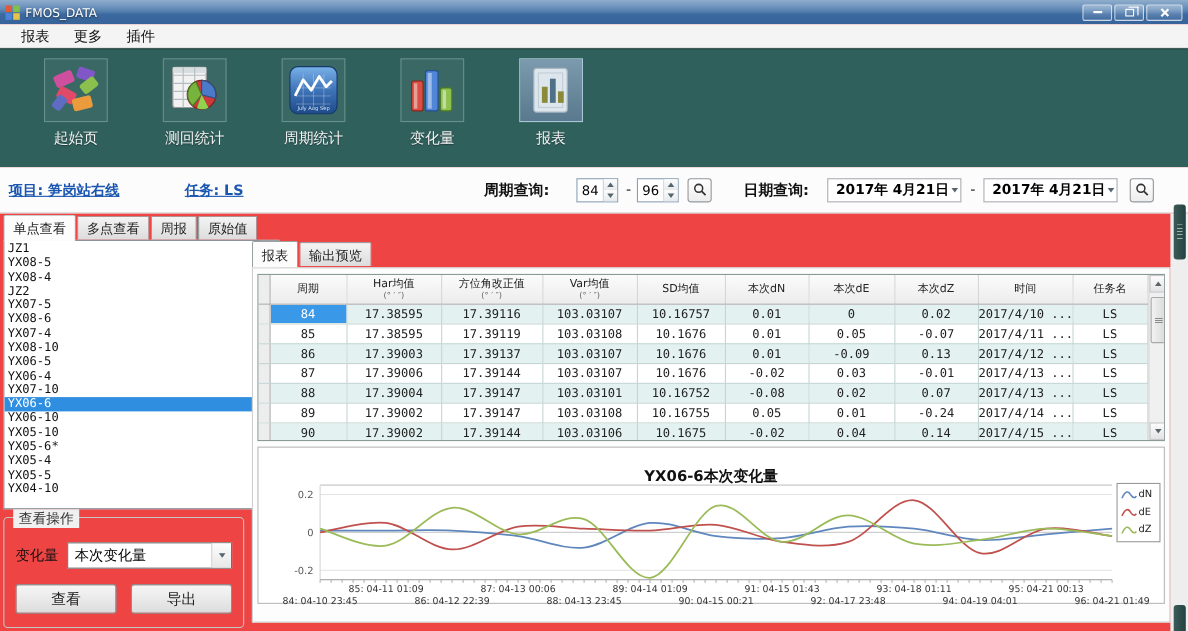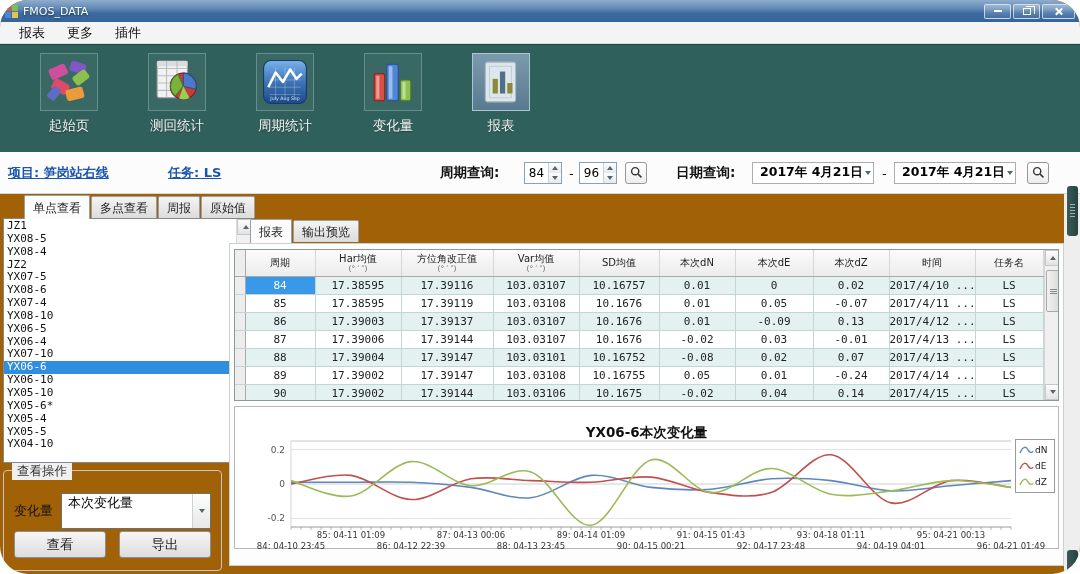--- a/index.html
+++ b/index.html
@@ -1,17 +1,17 @@
 <!DOCTYPE html>
 <html><head>
 <meta charset="utf-8">
 <style>
   * { margin:0; padding:0; box-sizing:border-box; }
   html,body { width:1080px; height:574px; overflow:hidden; font-family:"DejaVu Sans",sans-serif; }
-  .window { position:relative; width:1080px; height:574px; background:#a16207; overflow:hidden;border-radius:28px; }
+  .window { position:relative; width:1080px; height:574px; background:#ef4444; overflow:hidden; }
 
   
   .titlebar { position:absolute; top:0; left:0; right:0; height:22px;
     background:linear-gradient(180deg,#8fadcd 0%,#5f88b5 40%,#3c6aa0 60%,#35639a 100%);
     display:flex; align-items:center; padding:0 5px; }
   .app-icon { width:13px; height:13px; margin-right:5px; display:grid; grid-template-columns:6px 6px; grid-gap:1px; }
   .app-icon i { display:block; width:6px; height:6px; }
   .app-icon i:nth-child(1){background:#e05a3a;} .app-icon i:nth-child(2){background:#7ec24a;}
   .app-icon i:nth-child(3){background:#4a86d8;} .app-icon i:nth-child(4){background:#e8c24a;}
   .win-title { color:#fff; font-size:11px; text-shadow:0 1px 2px rgba(0,0,0,.6); }
@@ -59,40 +59,40 @@
     background:linear-gradient(#ffffff,#ededed); display:flex; align-items:center; justify-content:center; }
   .datecombo { height:22px; border:1px solid #abadb3; background:#fff; display:flex; align-items:center; padding-left:7px; }
   .datecombo .val { font-size:12.5px; font-weight:bold; flex:1; white-space:nowrap; }
   .datecombo .arr { width:17px; align-self:stretch; display:flex; align-items:center; justify-content:center; }
 
   
   .left-panel { position:absolute; top:194px; left:0; width:226px; bottom:0; }
   .lp-tabs { position:absolute; top:2px; left:3px; height:22px; display:flex; }
   .tab { height:22px; font-size:12px; padding:3px 8px 0; border:1px solid #9aa0a2; border-bottom:none;
     background:linear-gradient(#f4f4f4,#dcdcdc); color:#222; margin-right:1px; border-radius:2px 2px 0 0; white-space:nowrap;}
-  .tab.active { background:#fcfcfc; position:relative; z-index:2; height:24px; margin-top:-1px; padding-top:4px;margin-left:21px; }
+  .tab.active { background:#fcfcfc; position:relative; z-index:2; height:24px; margin-top:-1px; padding-top:4px; }
   .listbox { position:absolute; top:24px; left:3px; width:251px; height:245px; border:1px solid #828790; background:#fff; display:flex; }
   .list-items { flex:1; overflow:hidden; font-family:"DejaVu Sans Mono",monospace; font-size:11px; line-height:12.85px; padding-top:1px; }
   .list-item { padding-left:3px; white-space:nowrap; color:#111; }
   .list-item.sel { background:#2f8ee0; color:#fff; }
   .vsb { width:17px; background:#f0f0f0; border-left:1px solid #dcdcdc; position:relative; }
   .vsb .up,.vsb .dn { position:absolute; left:0; width:17px; height:16px; background:linear-gradient(#fdfdfd,#e3e3e5);
     border:1px solid #c7c7c7; display:flex; align-items:center; justify-content:center; }
   .vsb .up { top:0; } .vsb .dn { bottom:0; }
   .vsb .thumb { position:absolute; left:1px; width:15px; background:linear-gradient(90deg,#f2f2f2,#d8d8da); border:1px solid #a8a8a8;
     border-radius:2px; display:flex; align-items:center; justify-content:center; }
   .grip { width:7px; height:5px; background:repeating-linear-gradient(180deg,#8a8a8a 0 1px,transparent 1px 2px); }
   .sb-tri-up { width:0;height:0;border-left:3.5px solid transparent;border-right:3.5px solid transparent;border-bottom:4.5px solid #5a6468;}
   .sb-tri-dn { width:0;height:0;border-left:3.5px solid transparent;border-right:3.5px solid transparent;border-top:4.5px solid #5a6468;}
 
   .groupbox { position:absolute; left:3px; right:4px; top:276px; bottom:3px; border:1px solid #c6c6c6; border-radius:4px; }
   .group-title { position:absolute; top:-8px; left:8px; background:#f0f0f0; padding:0 5px; font-size:12.5px; color:#333; }
   .field-row { position:absolute; top:22px; left:10px; right:10px; display:flex; align-items:center; }
   .field-label { font-size:13px; color:#111; margin-right:8px; white-space:nowrap; }
-  .combo { flex:1; height:36px; border:1px solid #707070; background:#fff; display:flex; align-items:flex-start; }
+  .combo { flex:1; height:24px; border:1px solid #707070; background:#fff; display:flex; align-items:center; }
   .combo .val { flex:1; font-size:13px; padding-left:6px; white-space:nowrap; }
   .combo .arr { width:18px; align-self:stretch; display:flex; align-items:center; justify-content:center; border-left:1px solid #d0d0d0;
     background:linear-gradient(#fdfdfd,#e8e8e8); }
   .btn-row { position:absolute; bottom:12px; left:10px; right:10px; display:flex; justify-content:space-between; }
   .push-btn { width:92px; height:27px; border:1px solid #8e8e8e; border-radius:3px; font-size:13.5px; color:#222;
     background:linear-gradient(#f6f6f6,#ebebeb 45%,#dcdcdc); display:flex; align-items:center; justify-content:center; }
 
   
   .right-panel { position:absolute; top:194px; left:226px; right:16px; bottom:0; }
   .rp-tabs { position:absolute; top:26px; left:3px; display:flex; }

